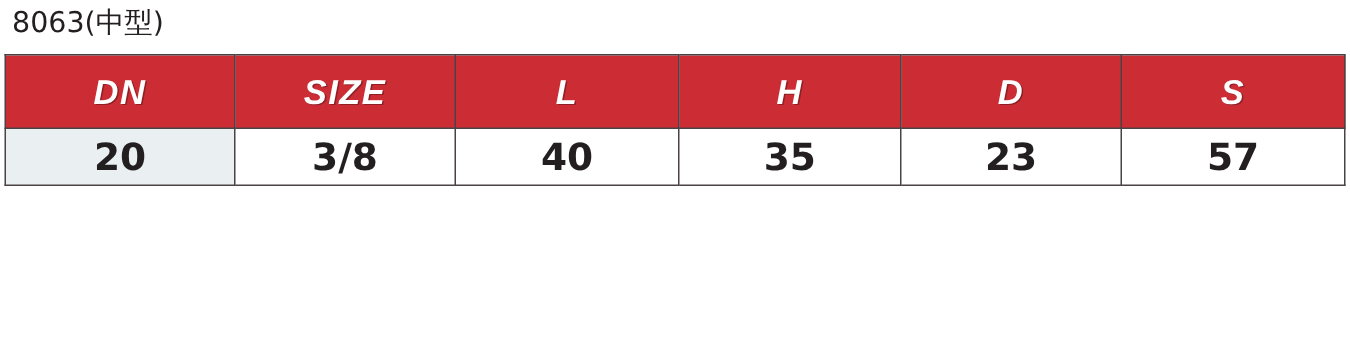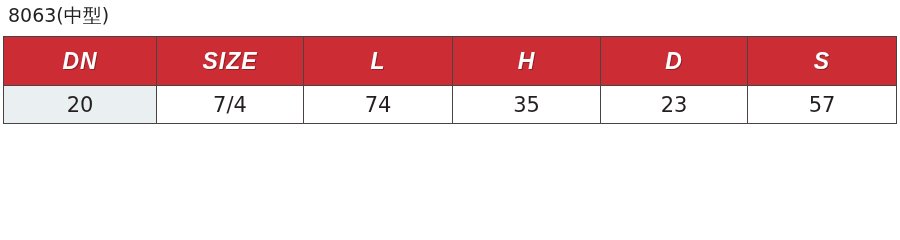--- a/index.html
+++ b/index.html
@@ -62,22 +62,22 @@
     font-style: italic;
     font-family: "Liberation Sans", sans-serif;
     letter-spacing: 1px;
     text-shadow: 1px 1px 0 rgba(90, 20, 24, 0.55);
   }
 
   .spec-table tbody td {
     height: 37px;
     background: #ffffff;
     color: #231f20;
-    font-size: 21px;
-    font-weight: normal;
+    font-size: 25px;
+    font-weight: bold;
     font-family: "DejaVu Sans", "Liberation Sans", sans-serif;
   }
 
   .spec-table tbody td.key-cell {
     background: #eaf0f2;
   }
 
   .col-dn   { width: 152px; }
   .col-size { width: 146px; }
   .col-l    { width: 148px; }
@@ -99,22 +99,22 @@
         <th class="col-size">SIZE</th>
         <th class="col-l">L</th>
         <th class="col-h">H</th>
         <th class="col-d">D</th>
         <th class="col-s">S</th>
       </tr>
     </thead>
     <tbody>
       <tr>
         <td class="col-dn key-cell">20</td>
-        <td class="col-size">7/4</td>
-        <td class="col-l">74</td>
+        <td class="col-size">3/8</td>
+        <td class="col-l">40</td>
         <td class="col-h">35</td>
         <td class="col-d">23</td>
         <td class="col-s">57</td>
       </tr>
     </tbody>
   </table>
 
 </div>
 
 </body></html>

